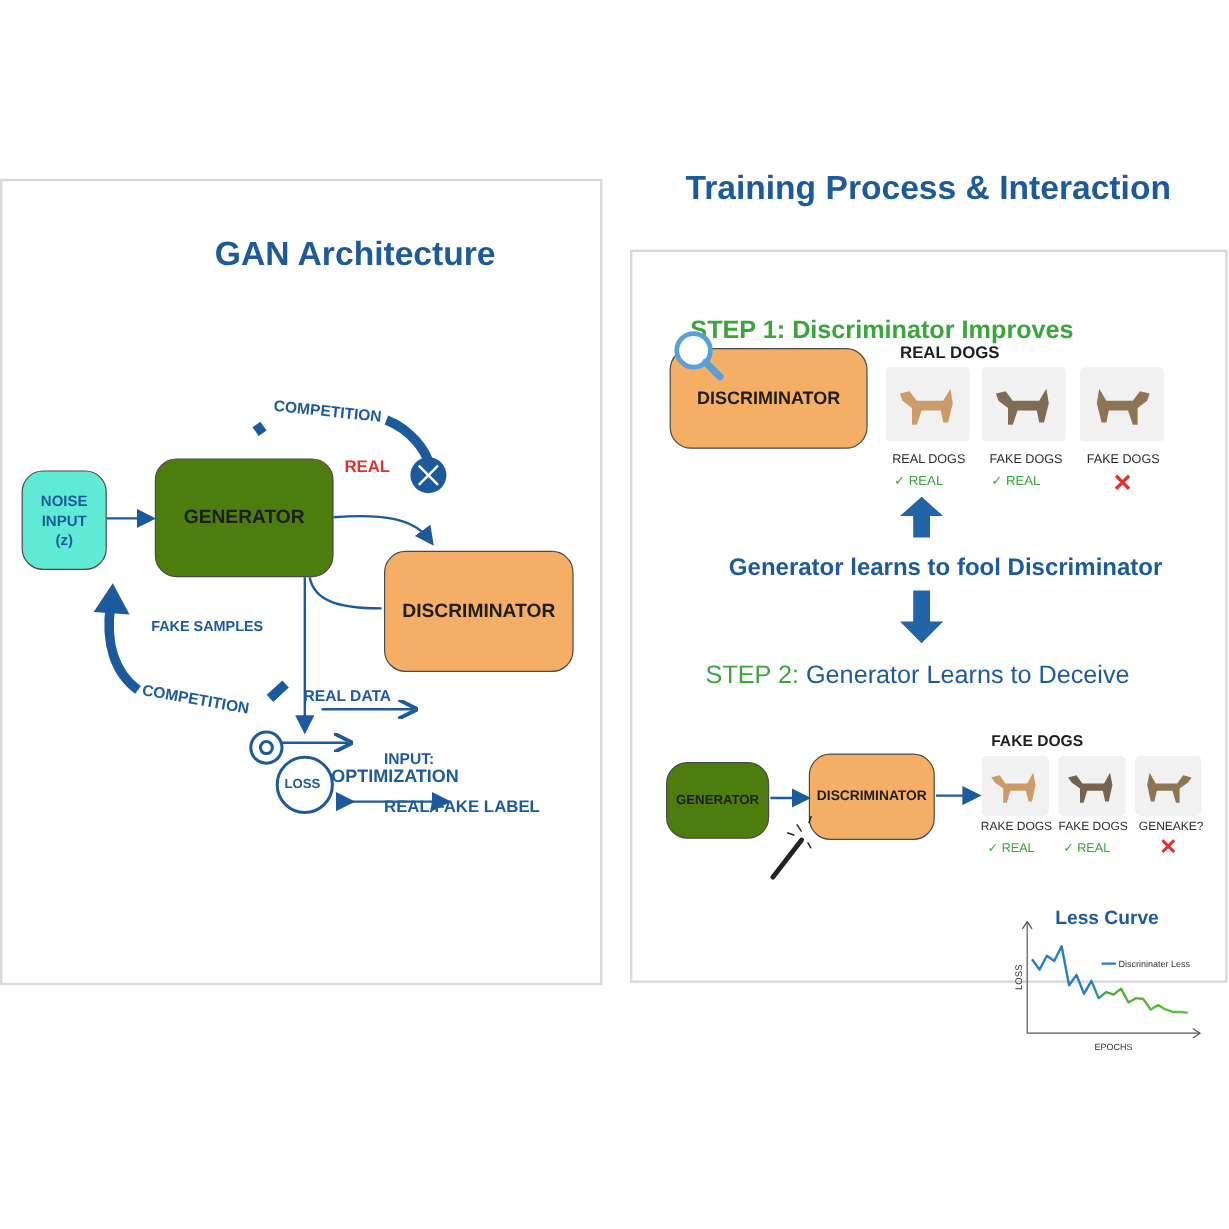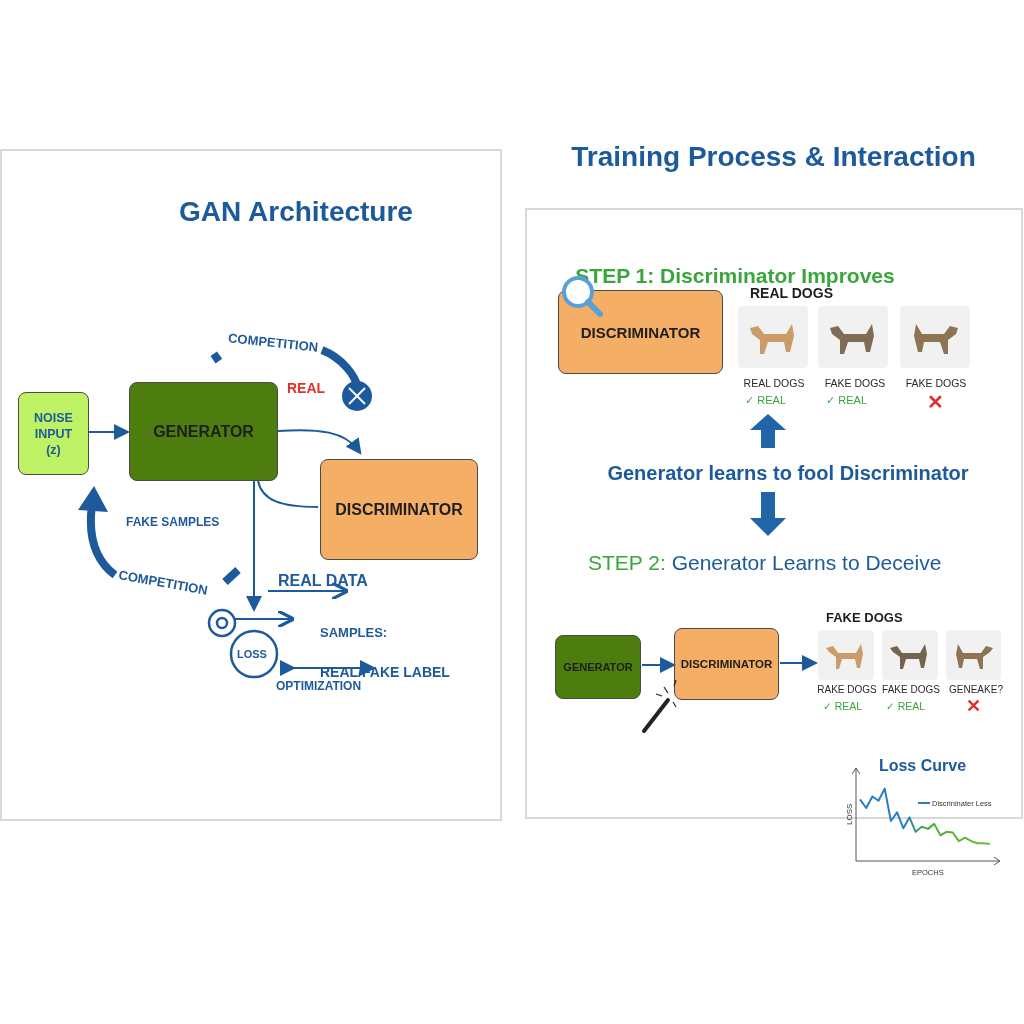--- a/index.html
+++ b/index.html
@@ -1,23 +1,23 @@
 <!DOCTYPE html>
 <html><head>
 <meta charset="utf-8">
 <style>
   html,body{margin:0;padding:0;}
   body{width:1024px;height:1024px;background:#ffffff;position:relative;overflow:hidden;font-family:"Liberation Sans",sans-serif;}
   .abs{position:absolute;}
   .panel{position:absolute;background:#fff;border:2px solid #d6d9dc;box-sizing:border-box;}
   .title-blue{color:#1d5a9c;font-weight:bold;font-family:"Liberation Sans",sans-serif;}
-  .box{position:absolute;box-sizing:border-box;border:1.5px solid #4a4a4a;border-radius:8px;display:flex;align-items:center;justify-content:center;text-align:center;font-weight:bold;color:#1e1e1e;}
+  .box{position:absolute;box-sizing:border-box;border:1.5px solid #4a4a4a;border-radius:18px;display:flex;align-items:center;justify-content:center;text-align:center;font-weight:bold;color:#1e1e1e;}
   .green{background:#4d7c0f;}
   .orange{background:#f4ae65;}
-  .lblue{background:#bef264;}
+  .lblue{background:#5eead4;}
   .lbl{position:absolute;font-weight:bold;color:#1d5a9c;white-space:nowrap;}
   .dog{position:absolute;width:70px;height:62px;background:#f1f1f1;border-radius:4px;}
   .cap{position:absolute;font-size:10.5px;color:#2a2a2a;white-space:nowrap;text-align:center;}
   .ok{position:absolute;font-size:11px;color:#3aa53a;white-space:nowrap;}
   .bad{position:absolute;font-size:20px;color:#e0312f;font-weight:bold;}
   svg{position:absolute;overflow:visible;}
 </style>
 </head>
 <body>
 
@@ -77,25 +77,25 @@
   <span>GENERATOR</span>
 </div>
 <div class="box orange" style="left:320px;top:459px;width:158px;height:101px;font-size:16px;">
   <span>DISCRIMINATOR</span>
 </div>
 
 <div class="lbl" style="left:228px;top:335px;font-size:13px;transform:rotate(6deg);">COMPETITION</div>
 <div class="lbl" style="left:287px;top:380px;font-size:14px;color:#e0312f;">REAL</div>
 <div class="lbl" style="left:126px;top:515px;font-size:12px;">FAKE SAMPLES</div>
 <div class="lbl" style="left:118px;top:575px;font-size:13px;transform:rotate(10deg);">COMPETITION</div>
-<div class="lbl" style="left:278px;top:572px;font-size:16px;">REAL DATA</div>
+<div class="lbl" style="left:253px;top:572px;font-size:13px;">REAL DATA</div>
 <div class="lbl" style="left:237px;top:648px;font-size:11px;">LOSS</div>
-<div class="lbl" style="left:320px;top:625px;font-size:13px;">SAMPLES:</div>
+<div class="lbl" style="left:320px;top:625px;font-size:13px;">INPUT:</div>
 <div class="lbl" style="left:320px;top:664px;font-size:14px;">REAL/FAKE LABEL</div>
-<div class="lbl" style="left:276px;top:679px;font-size:12px;">OPTIMIZATION</div>
+<div class="lbl" style="left:276px;top:639px;font-size:15px;">OPTIMIZATION</div>
 
 <div class="abs title-blue" style="left:525px;width:497px;top:141px;text-align:center;font-size:28px;">Training Process &amp; Interaction</div>
 <div class="panel" style="left:525px;top:208px;width:498px;height:611px;"></div>
 
 <div class="abs" style="left:525px;width:420px;top:226px;text-align:center;font-size:21px;font-weight:bold;color:#3aa53a;margin-top:38px;">STEP 1: Discriminator Improves</div>
 
 <div class="box orange" style="left:558px;top:290px;width:165px;height:84px;font-size:15px;">
   <span>DISCRIMINATOR</span>
 </div>
 <svg style="left:558px;top:272px;" width="50" height="50">
@@ -178,21 +178,21 @@
   </div>
 
 <div class="cap" style="left:816px;width:62px;top:684px;font-size:10px;">RAKE DOGS</div>
 <div class="cap" style="left:880px;width:62px;top:684px;font-size:10px;">FAKE DOGS</div>
 <div class="cap" style="left:945px;width:62px;top:684px;font-size:10px;">GENEAKE?</div>
 
 <div class="ok" style="left:823px;top:700px;font-size:10.5px;"><span>✓ </span><span>REAL</span></div>
 <div class="ok" style="left:886px;top:700px;font-size:10.5px;"><span>✓ </span><span>REAL</span></div>
 <div class="bad" style="left:966px;top:695px;font-size:18px;">✕</div>
 
-<div class="abs title-blue" style="left:850px;width:145px;top:757px;text-align:center;font-size:16px;">Loss Curve</div>
+<div class="abs title-blue" style="left:850px;width:145px;top:757px;text-align:center;font-size:16px;">Less Curve</div>
 <svg id="loss-chart" style="left:840px;top:765px;" width="184" height="115">
   <defs>
     <linearGradient id="lossgrad" x1="0" x2="1" y1="0" y2="0">
       <stop offset="0" stop-color="#2a7cc4"></stop>
         <stop offset="0.35" stop-color="#2a7cc4"></stop>
         <stop offset="0.5" stop-color="#4aad3a"></stop>
         <stop offset="1" stop-color="#6cc03a"></stop>
     </linearGradient>
   </defs>
   <line x1="16" y1="96" x2="16" y2="4" stroke="#555" stroke-width="1"></line>

